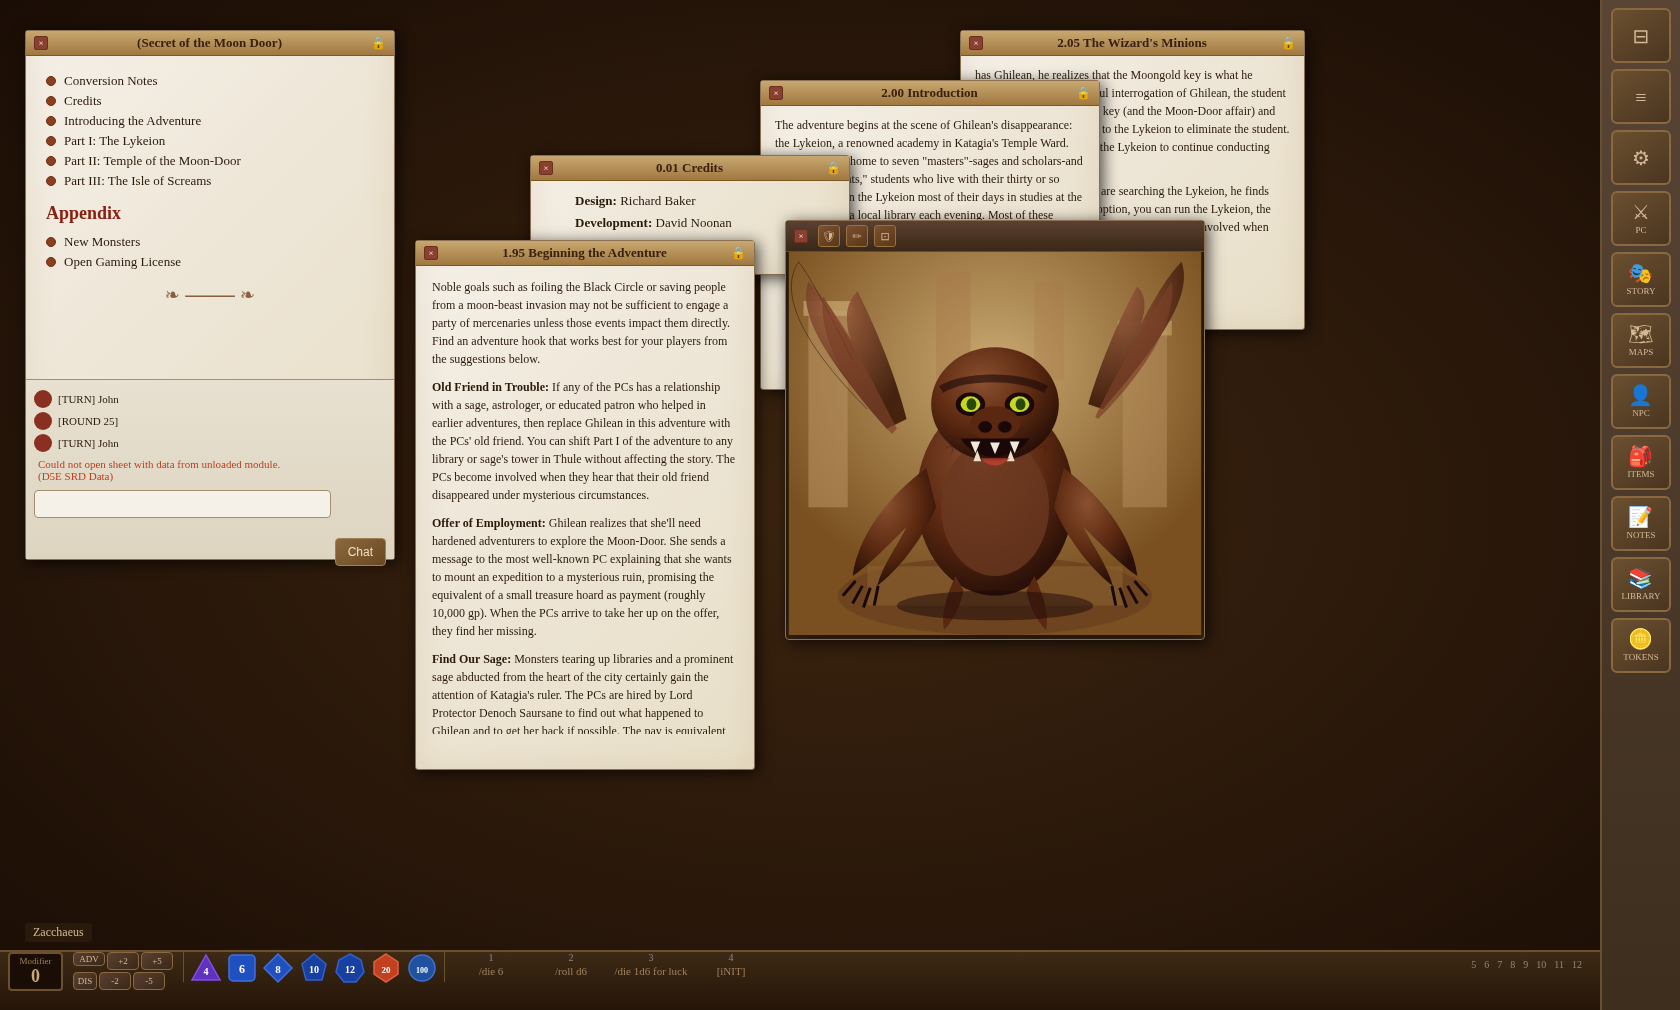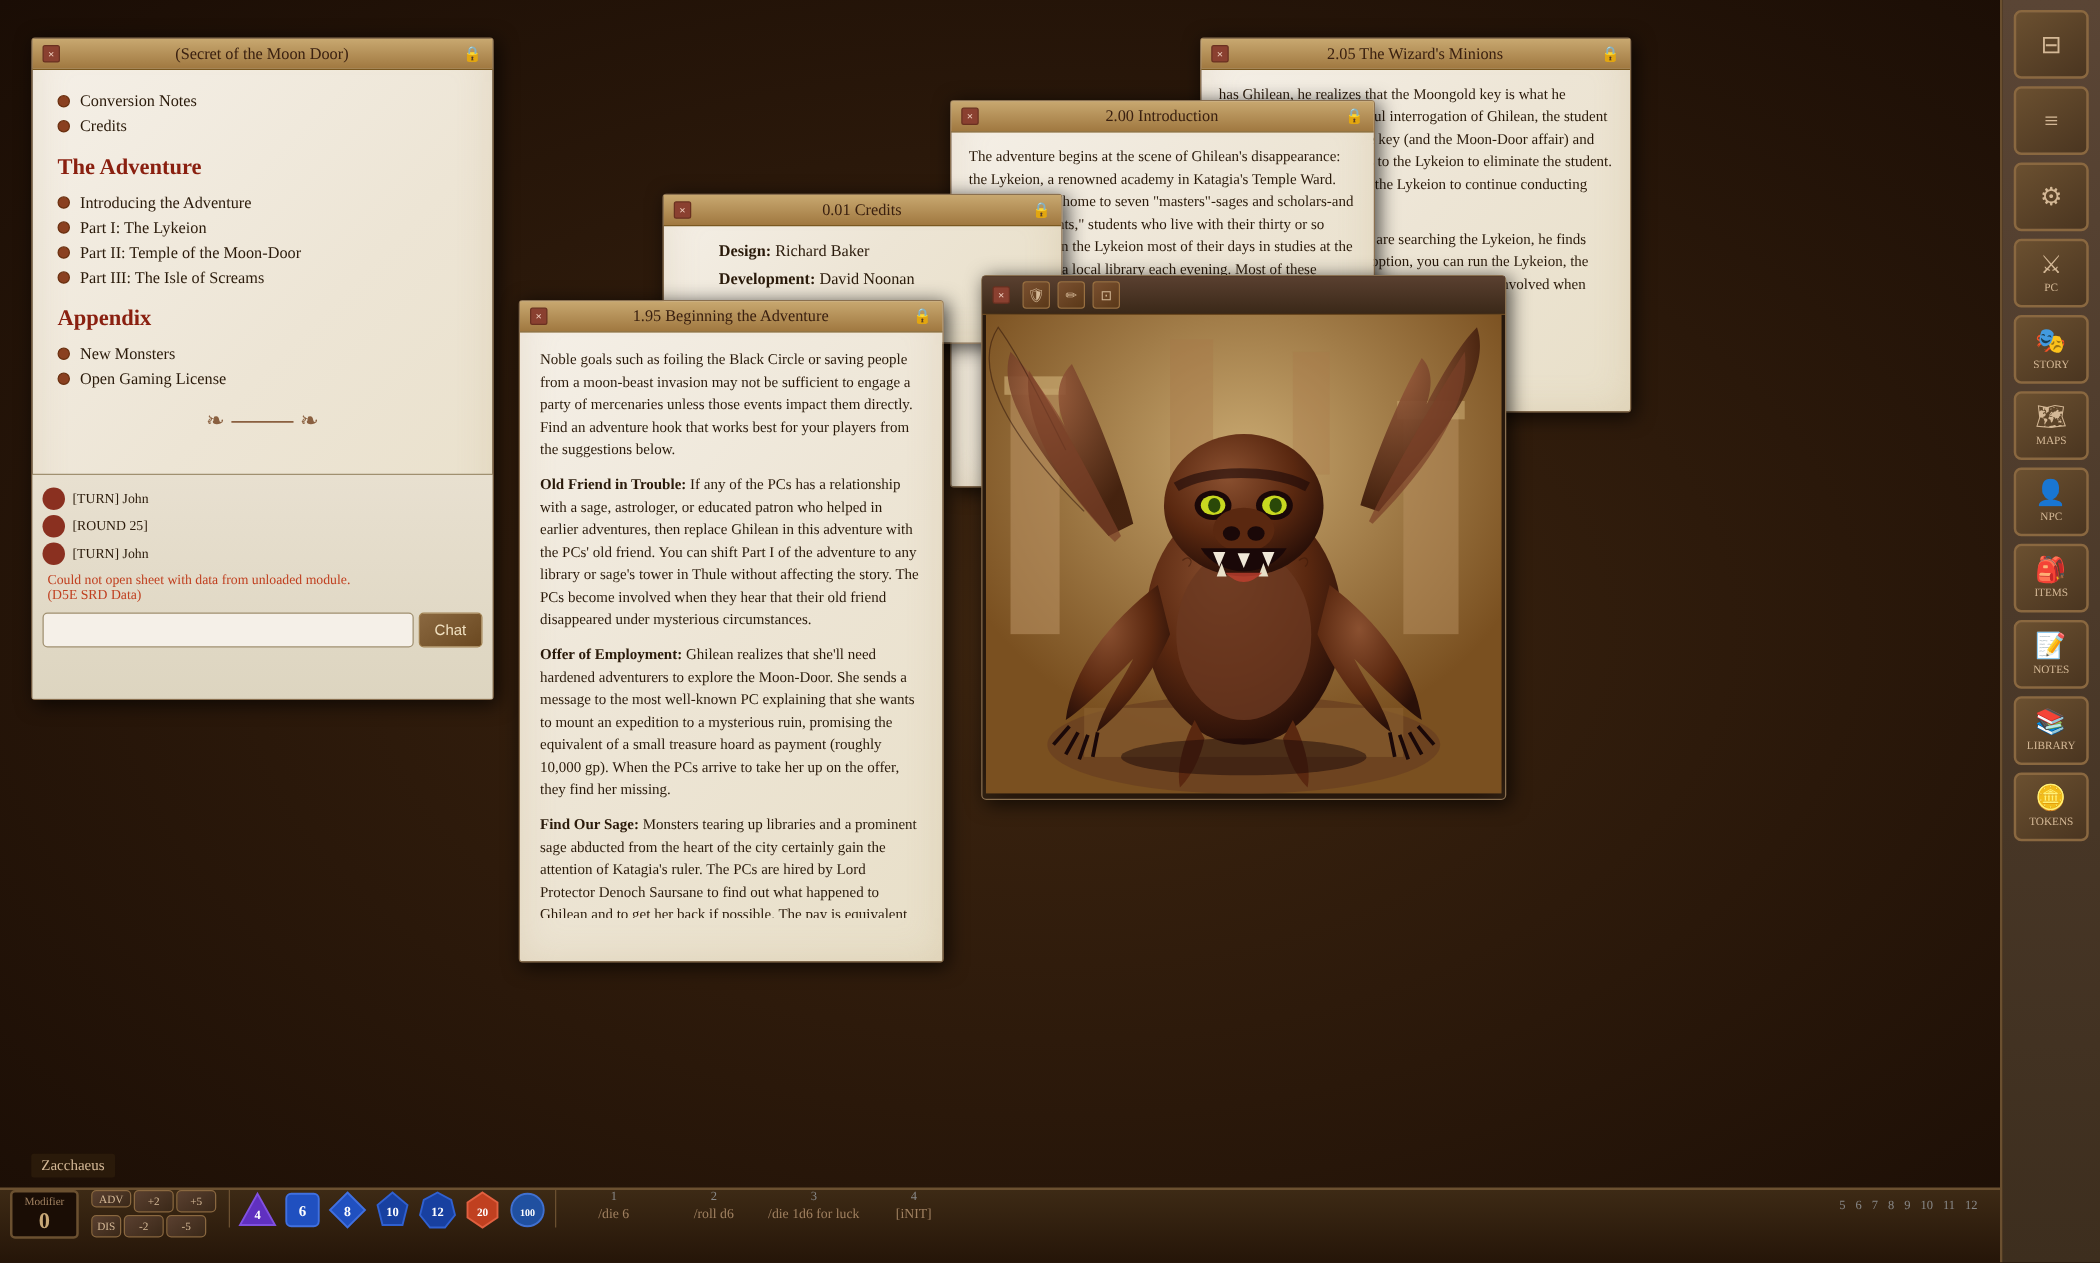--- a/index.html
+++ b/index.html
@@ -130,21 +130,21 @@
       padding: 4px 8px;
       display: flex;
       align-items: center;
       justify-content: space-between;
       border-bottom: 1px solid #7a5820;
     }
 
     .window-title {
       color: #3a2010;
       font-size: 13px;
-      font-weight: normal;
+      font-weight: bold;
       display: flex;
       align-items: center;
       gap: 6px;
     }
 
     .window-close {
       width: 14px;
       height: 14px;
       background: #8a4030;
       border: 1px solid #6a3020;
@@ -272,20 +272,21 @@
 
     .chat-send-btn {
       padding: 0 12px;
       height: 28px;
       background: linear-gradient(145deg, #8a6840, #6a4820);
       border: 1px solid #a08050;
       border-radius: 4px;
       color: #f0e0c0;
       font-size: 12px;
       cursor: pointer;
+      margin-top: 48px;
     }
 
     .player-name {
       font-size: 12px;
       color: #d4b896;
       background: #2a1a0a;
       padding: 2px 8px;
       border-radius: 2px;
       position: absolute;
       bottom: 68px;
@@ -510,21 +511,20 @@
 
     <div class="toc-item">
       <div class="toc-bullet"></div>
       <span>Conversion Notes</span>
     </div>
     <div class="toc-item">
       <div class="toc-bullet"></div>
       <span>Credits</span>
     </div>
 
-    <div class="toc-section-title">The Adventure</div>
 
     <div class="toc-item">
       <div class="toc-bullet"></div>
       <span>Introducing the Adventure</span>
     </div>
     <div class="toc-item">
       <div class="toc-bullet"></div>
       <span>Part I: The Lykeion</span>
     </div>
     <div class="toc-item">

